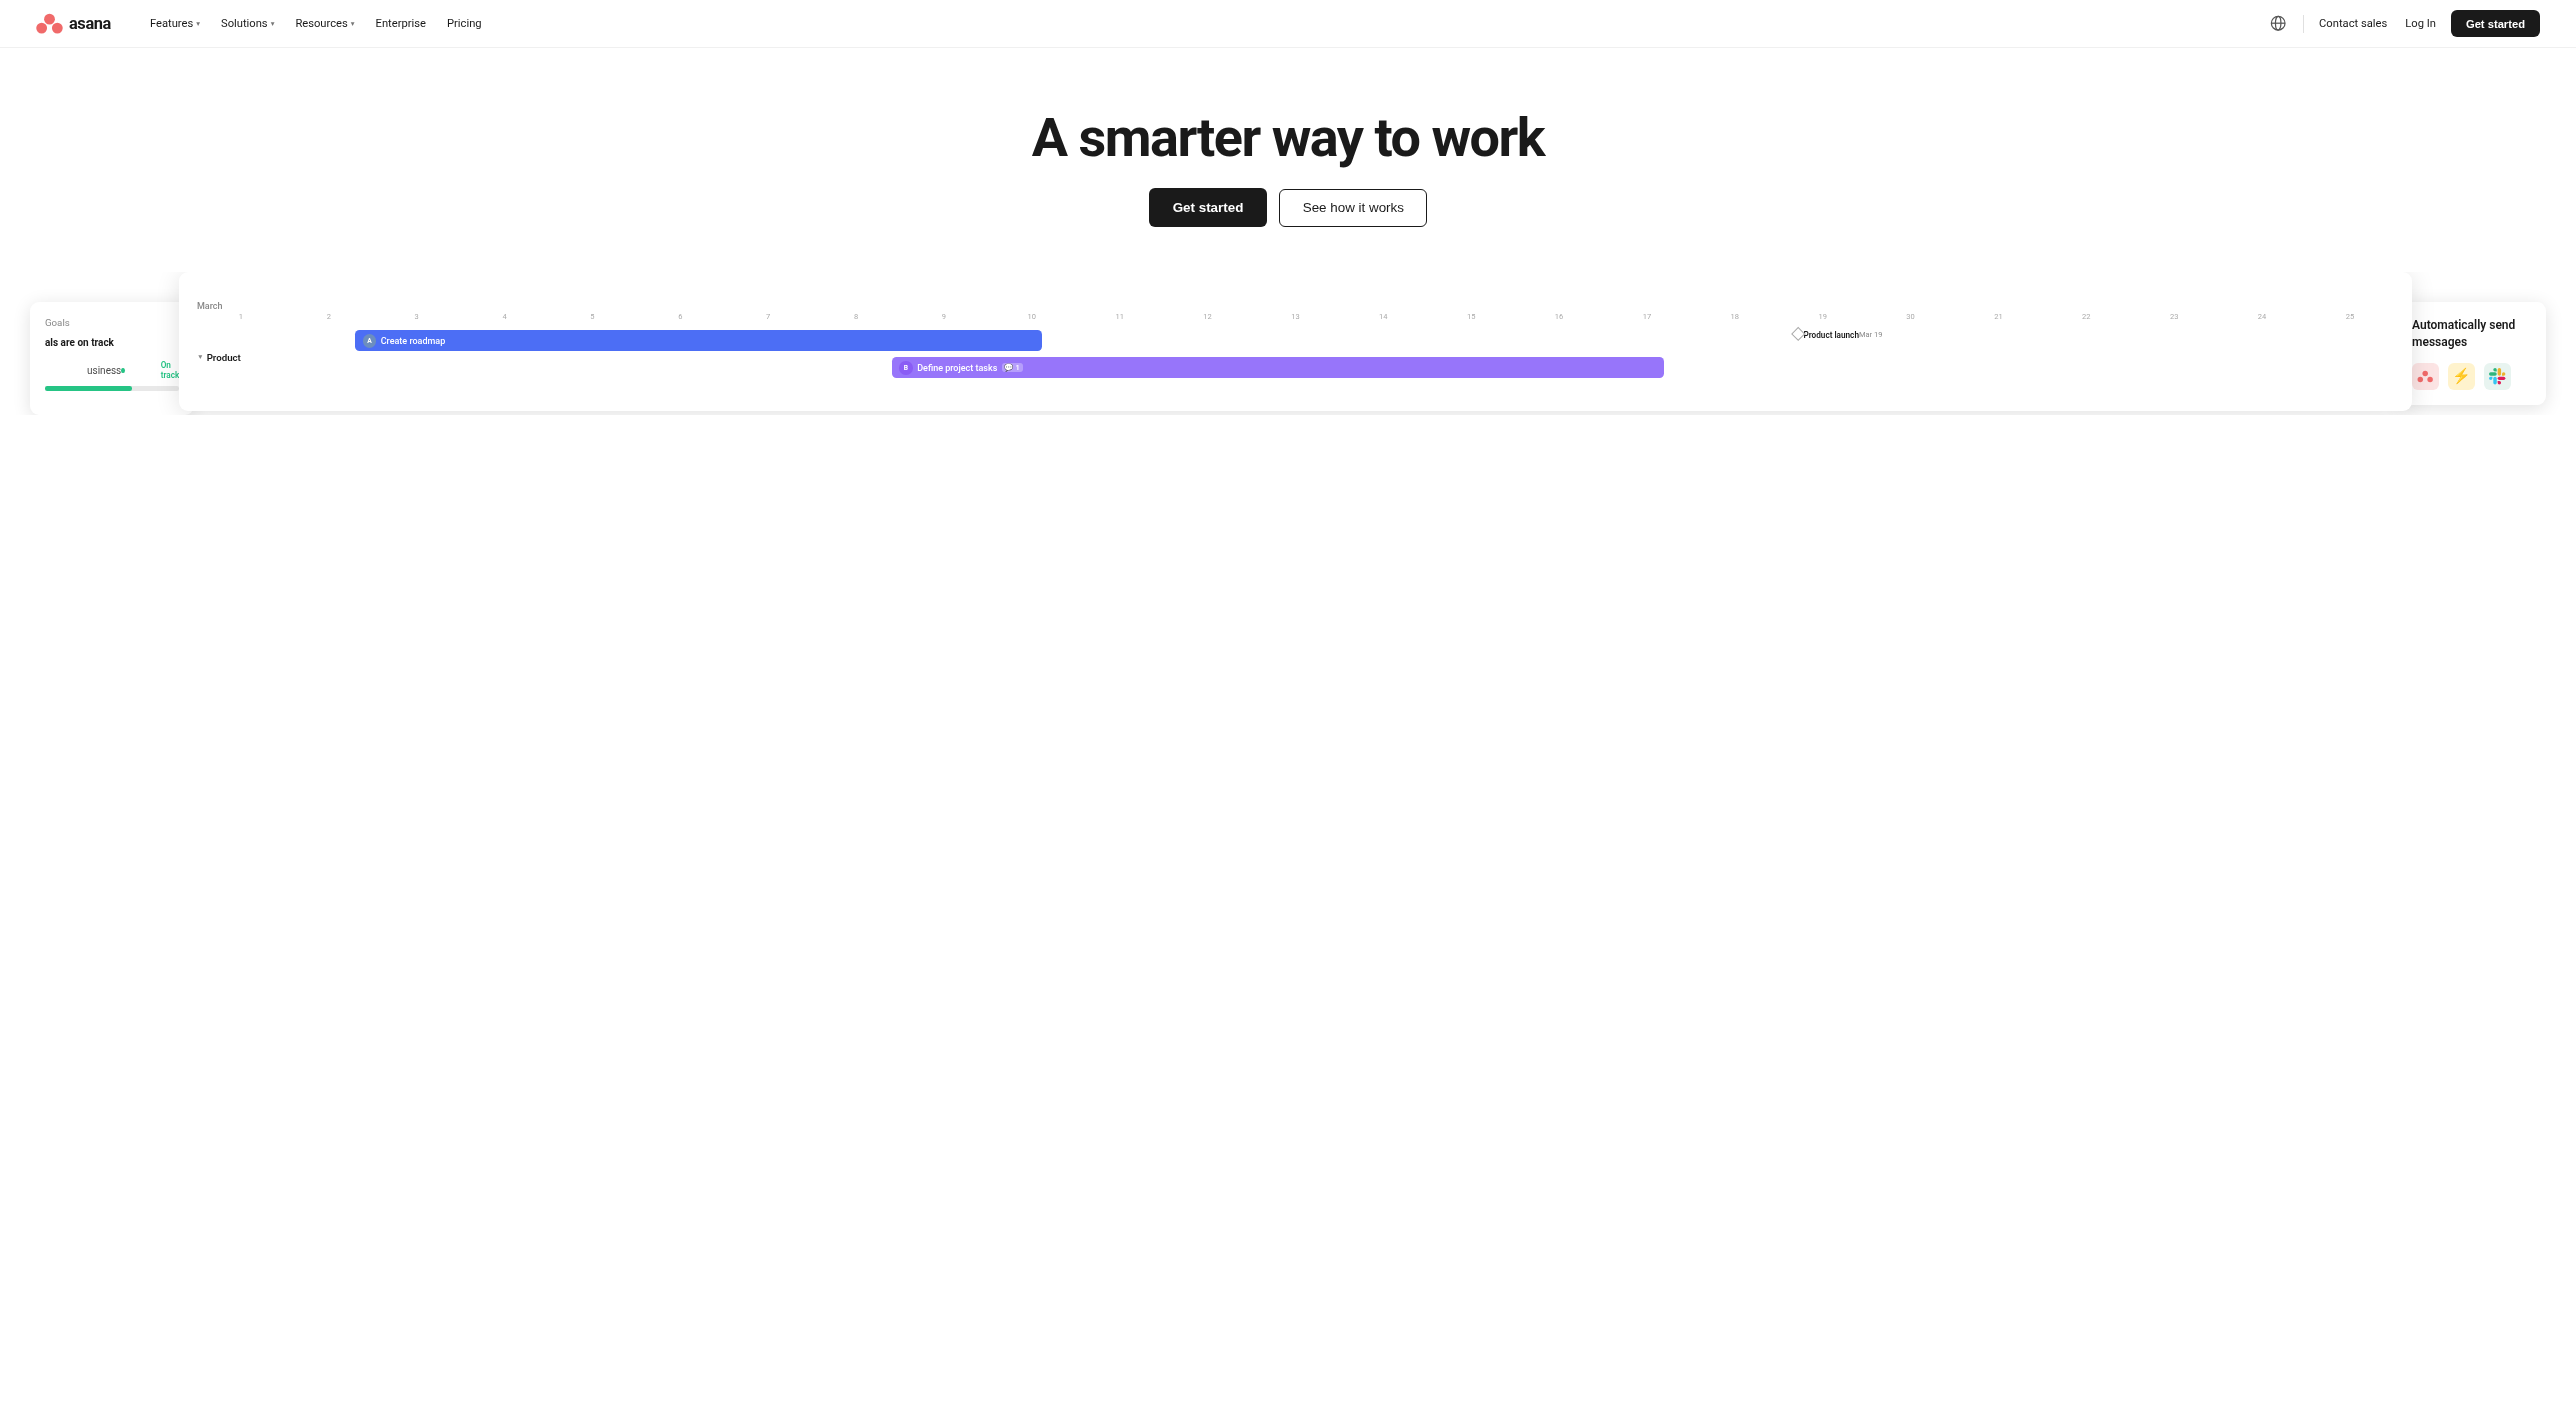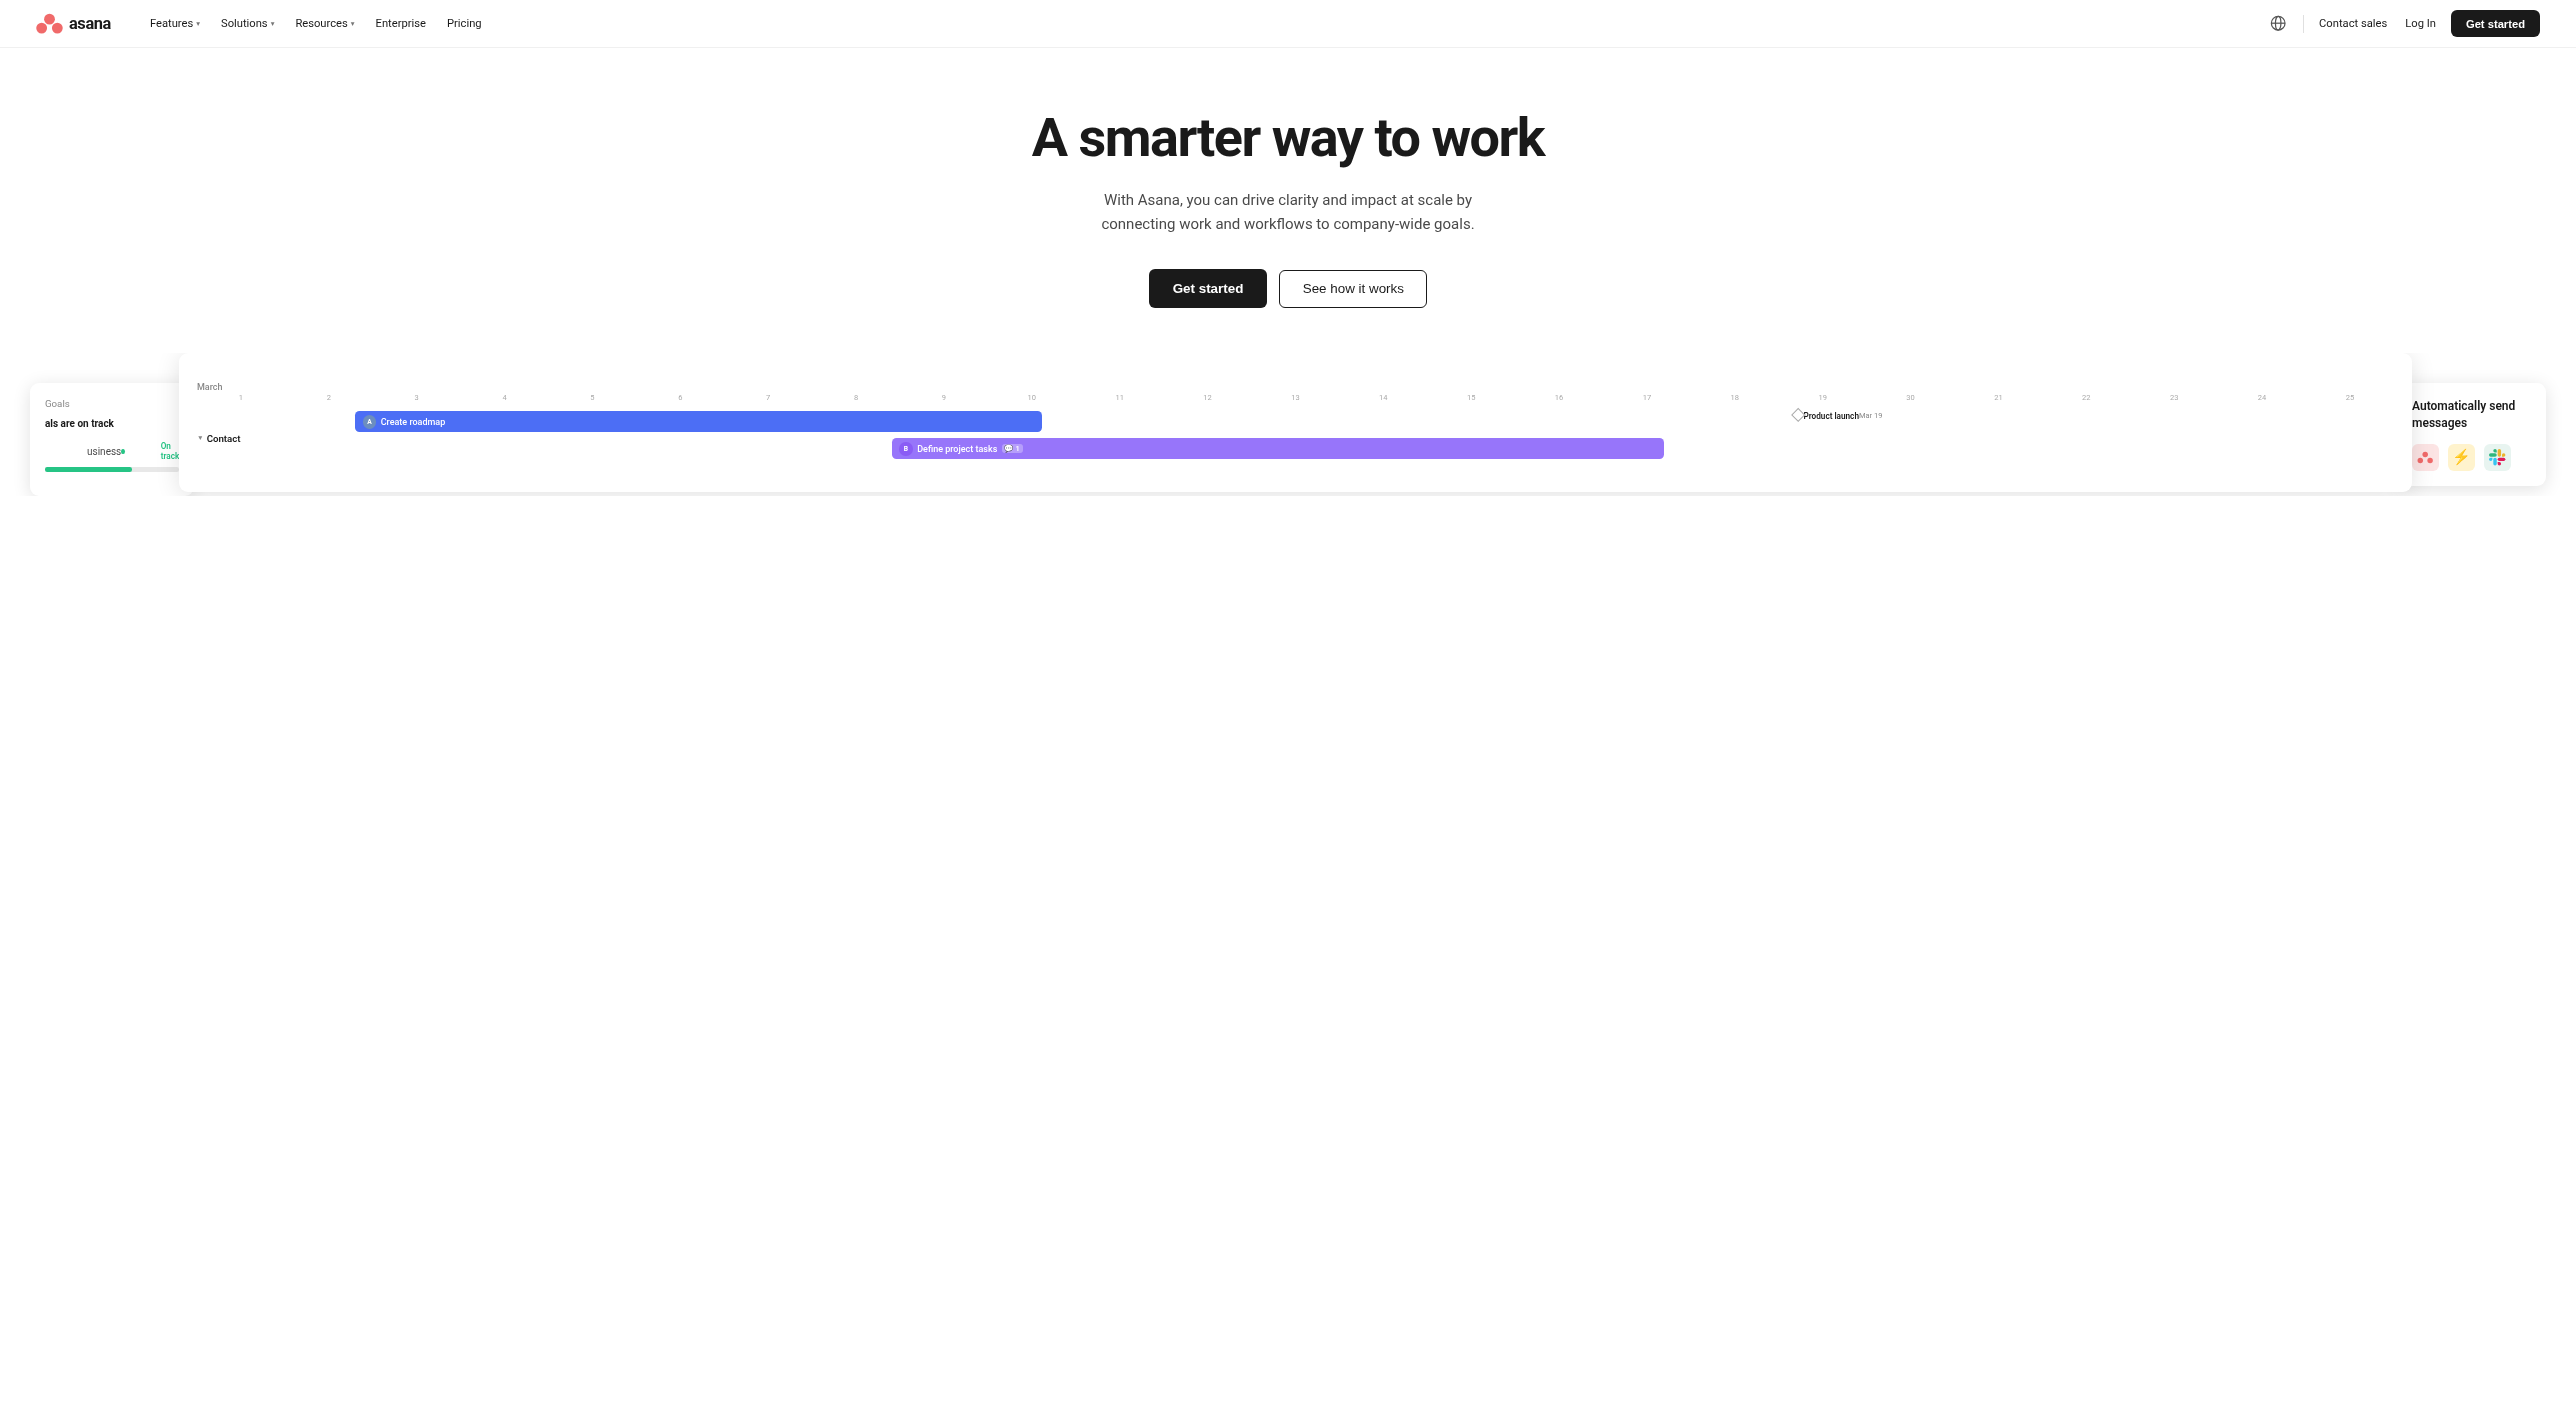--- a/index.html
+++ b/index.html
@@ -516,21 +516,20 @@
     </button>
     <div class="nav-divider"></div>
     <a class="contact-sales-link">Contact sales</a>
     <a class="login-link">Log In</a>
     <button class="get-started-nav-btn">Get started</button>
   </div>
 </nav>
 
 <section class="hero">
   <h1 class="hero-title">A smarter way to work</h1>
-  <p class="hero-subtitle">With Asana, you can drive clarity and impact at scale by connecting work and workflows to company-wide goals.</p>
   <div class="hero-buttons">
     <button class="btn-primary">Get started</button>
     <button class="btn-secondary">See how it works</button>
   </div>
 </section>
 
 <div class="preview-area">
 
   <div class="left-panel">
     <div class="goals-title">Goals</div>
@@ -582,21 +581,21 @@
         <div class="date-cell">23</div>
         <div class="date-cell">24</div>
         <div class="date-cell">25</div>
       </div>
     </div>
 
     <div class="timeline-body">
       <div class="timeline-group-row">
         <div class="group-label">
           <span class="group-chevron">▼</span>
-          <span>Contact</span>
+          <span>Product</span>
         </div>
         <div class="timeline-track">
 
           <div class="gantt-bar bar-blue" style="left:5%;width:32%;top:3px;">
             <div class="task-avatar">A</div>
             <span>Create roadmap</span>
           </div>
 
           <div class="gantt-bar bar-purple" style="left:30%;width:36%;top:30px;">
             <div class="task-avatar" style="background:#8a5cf5;">B</div>

